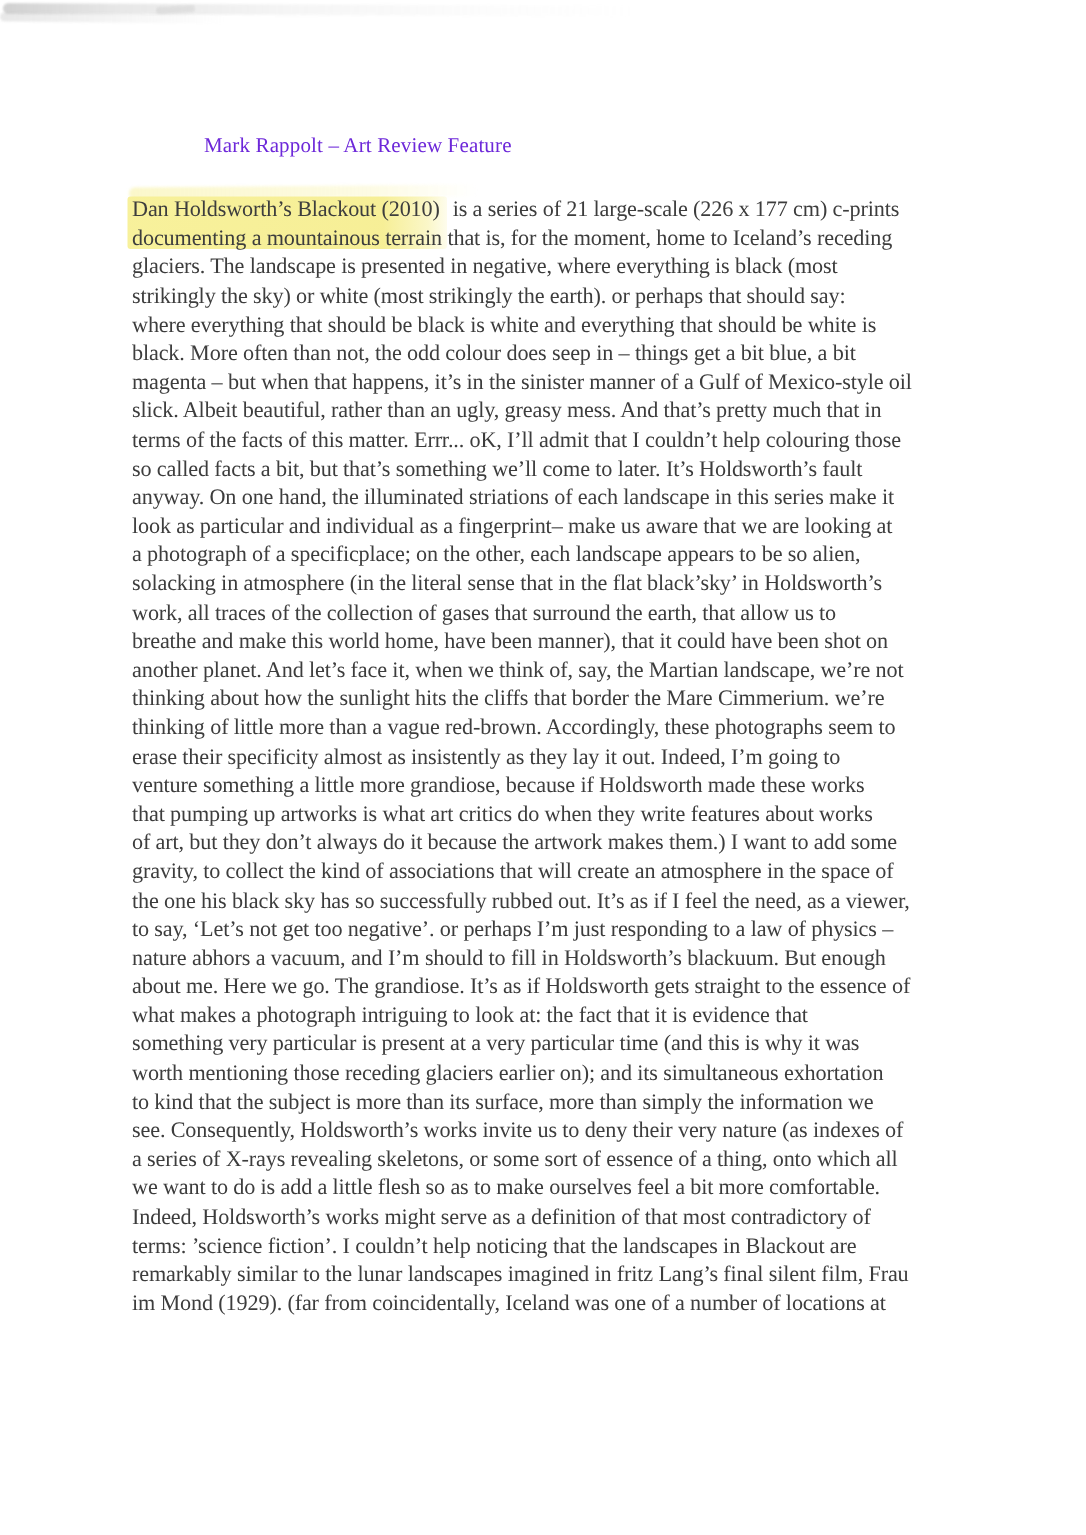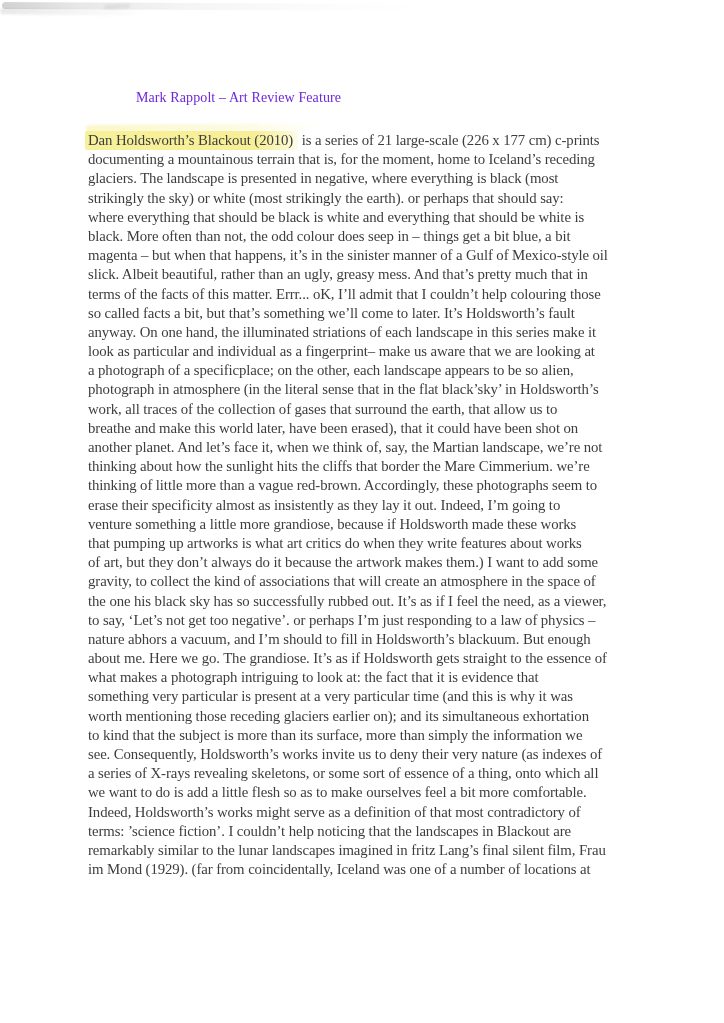--- a/index.html
+++ b/index.html
@@ -80,21 +80,21 @@
   .article-line {
     white-space: pre;
     height: 19.2px;
   }
   .highlighted-phrase {
     background: linear-gradient(to right,
       rgba(247,240,150,0.95) 0%,
       rgba(246,238,145,0.95) 80%,
       rgba(247,240,155,0.55) 94%,
       rgba(248,242,165,0.20) 100%);
-    padding: 1px 5px 2px 3px;
+    padding: 1px 5px 18px 3px;
     margin-left: -3px;
     border-radius: 2px;
     box-decoration-break: clone;
   }
   
   .highlight-smear {
     position: absolute;
     left: 86px;
     top: 124px;
     width: 232px;
@@ -126,23 +126,23 @@
       <div class="article-line">strikingly the sky) or white (most strikingly the earth). or perhaps that should say:</div>
       <div class="article-line">where everything that should be black is white and everything that should be white is</div>
       <div class="article-line">black. More often than not, the odd colour does seep in – things get a bit blue, a bit</div>
       <div class="article-line">magenta – but when that happens, it’s in the sinister manner of a Gulf of Mexico-style oil</div>
       <div class="article-line">slick. Albeit beautiful, rather than an ugly, greasy mess. And that’s pretty much that in</div>
       <div class="article-line">terms of the facts of this matter. Errr... oK, I’ll admit that I couldn’t help colouring those</div>
       <div class="article-line">so called facts a bit, but that’s something we’ll come to later. It’s Holdsworth’s fault</div>
       <div class="article-line">anyway. On one hand, the illuminated striations of each landscape in this series make it</div>
       <div class="article-line">look as particular and individual as a fingerprint– make us aware that we are looking at</div>
       <div class="article-line">a photograph of a specificplace; on the other, each landscape appears to be so alien,</div>
-      <div class="article-line">photograph in atmosphere (in the literal sense that in the flat black’sky’ in Holdsworth’s</div>
+      <div class="article-line">solacking in atmosphere (in the literal sense that in the flat black’sky’ in Holdsworth’s</div>
       <div class="article-line">work, all traces of the collection of gases that surround the earth, that allow us to</div>
-      <div class="article-line">breathe and make this world later, have been erased), that it could have been shot on</div>
+      <div class="article-line">breathe and make this world home, have been manner), that it could have been shot on</div>
       <div class="article-line">another planet. And let’s face it, when we think of, say, the Martian landscape, we’re not</div>
       <div class="article-line">thinking about how the sunlight hits the cliffs that border the Mare Cimmerium. we’re</div>
       <div class="article-line">thinking of little more than a vague red-brown. Accordingly, these photographs seem to</div>
       <div class="article-line">erase their specificity almost as insistently as they lay it out. Indeed, I’m going to</div>
       <div class="article-line">venture something a little more grandiose, because if Holdsworth made these works</div>
       <div class="article-line">that pumping up artworks is what art critics do when they write features about works</div>
       <div class="article-line">of art, but they don’t always do it because the artwork makes them.) I want to add some</div>
       <div class="article-line">gravity, to collect the kind of associations that will create an atmosphere in the space of</div>
       <div class="article-line">the one his black sky has so successfully rubbed out. It’s as if I feel the need, as a viewer,</div>
       <div class="article-line">to say, ‘Let’s not get too negative’. or perhaps I’m just responding to a law of physics –</div>

